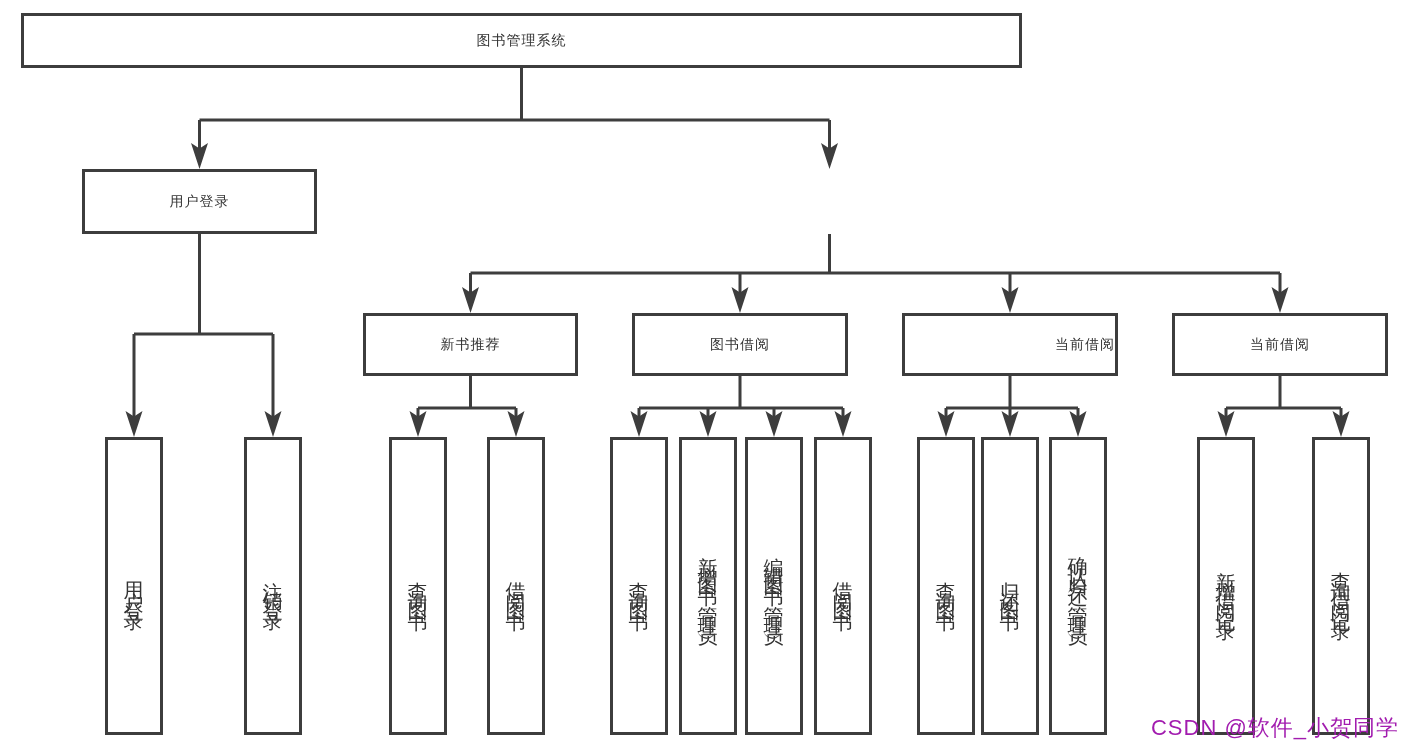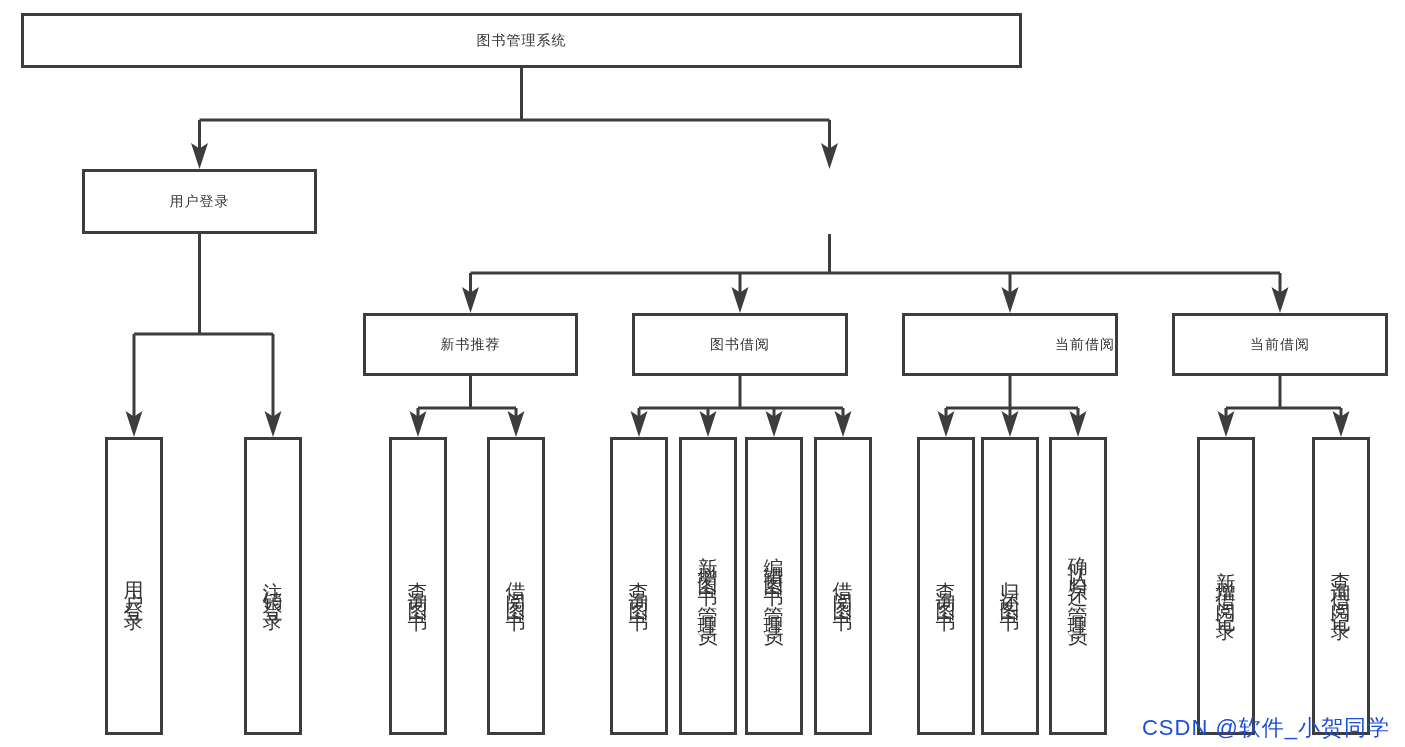--- a/index.html
+++ b/index.html
@@ -50,24 +50,24 @@
   .leaf span {
     writing-mode: vertical-rl;
     text-orientation: mixed;
     font-size: 20px;
     letter-spacing: 10px;
     line-height: 1;
     color: #333333;
   }
   .watermark {
     position: absolute;
-    right: 15px;
+    right: 6px;
     bottom: 4px;
     font-size: 22px;
-    color: #1d4ed8;
+    color: #a21caf;
     letter-spacing: 1px;
     z-index: 10;
     white-space: nowrap;
   }
 </style>
 </head>
 <body>
 
 <div class="canvas">
 

